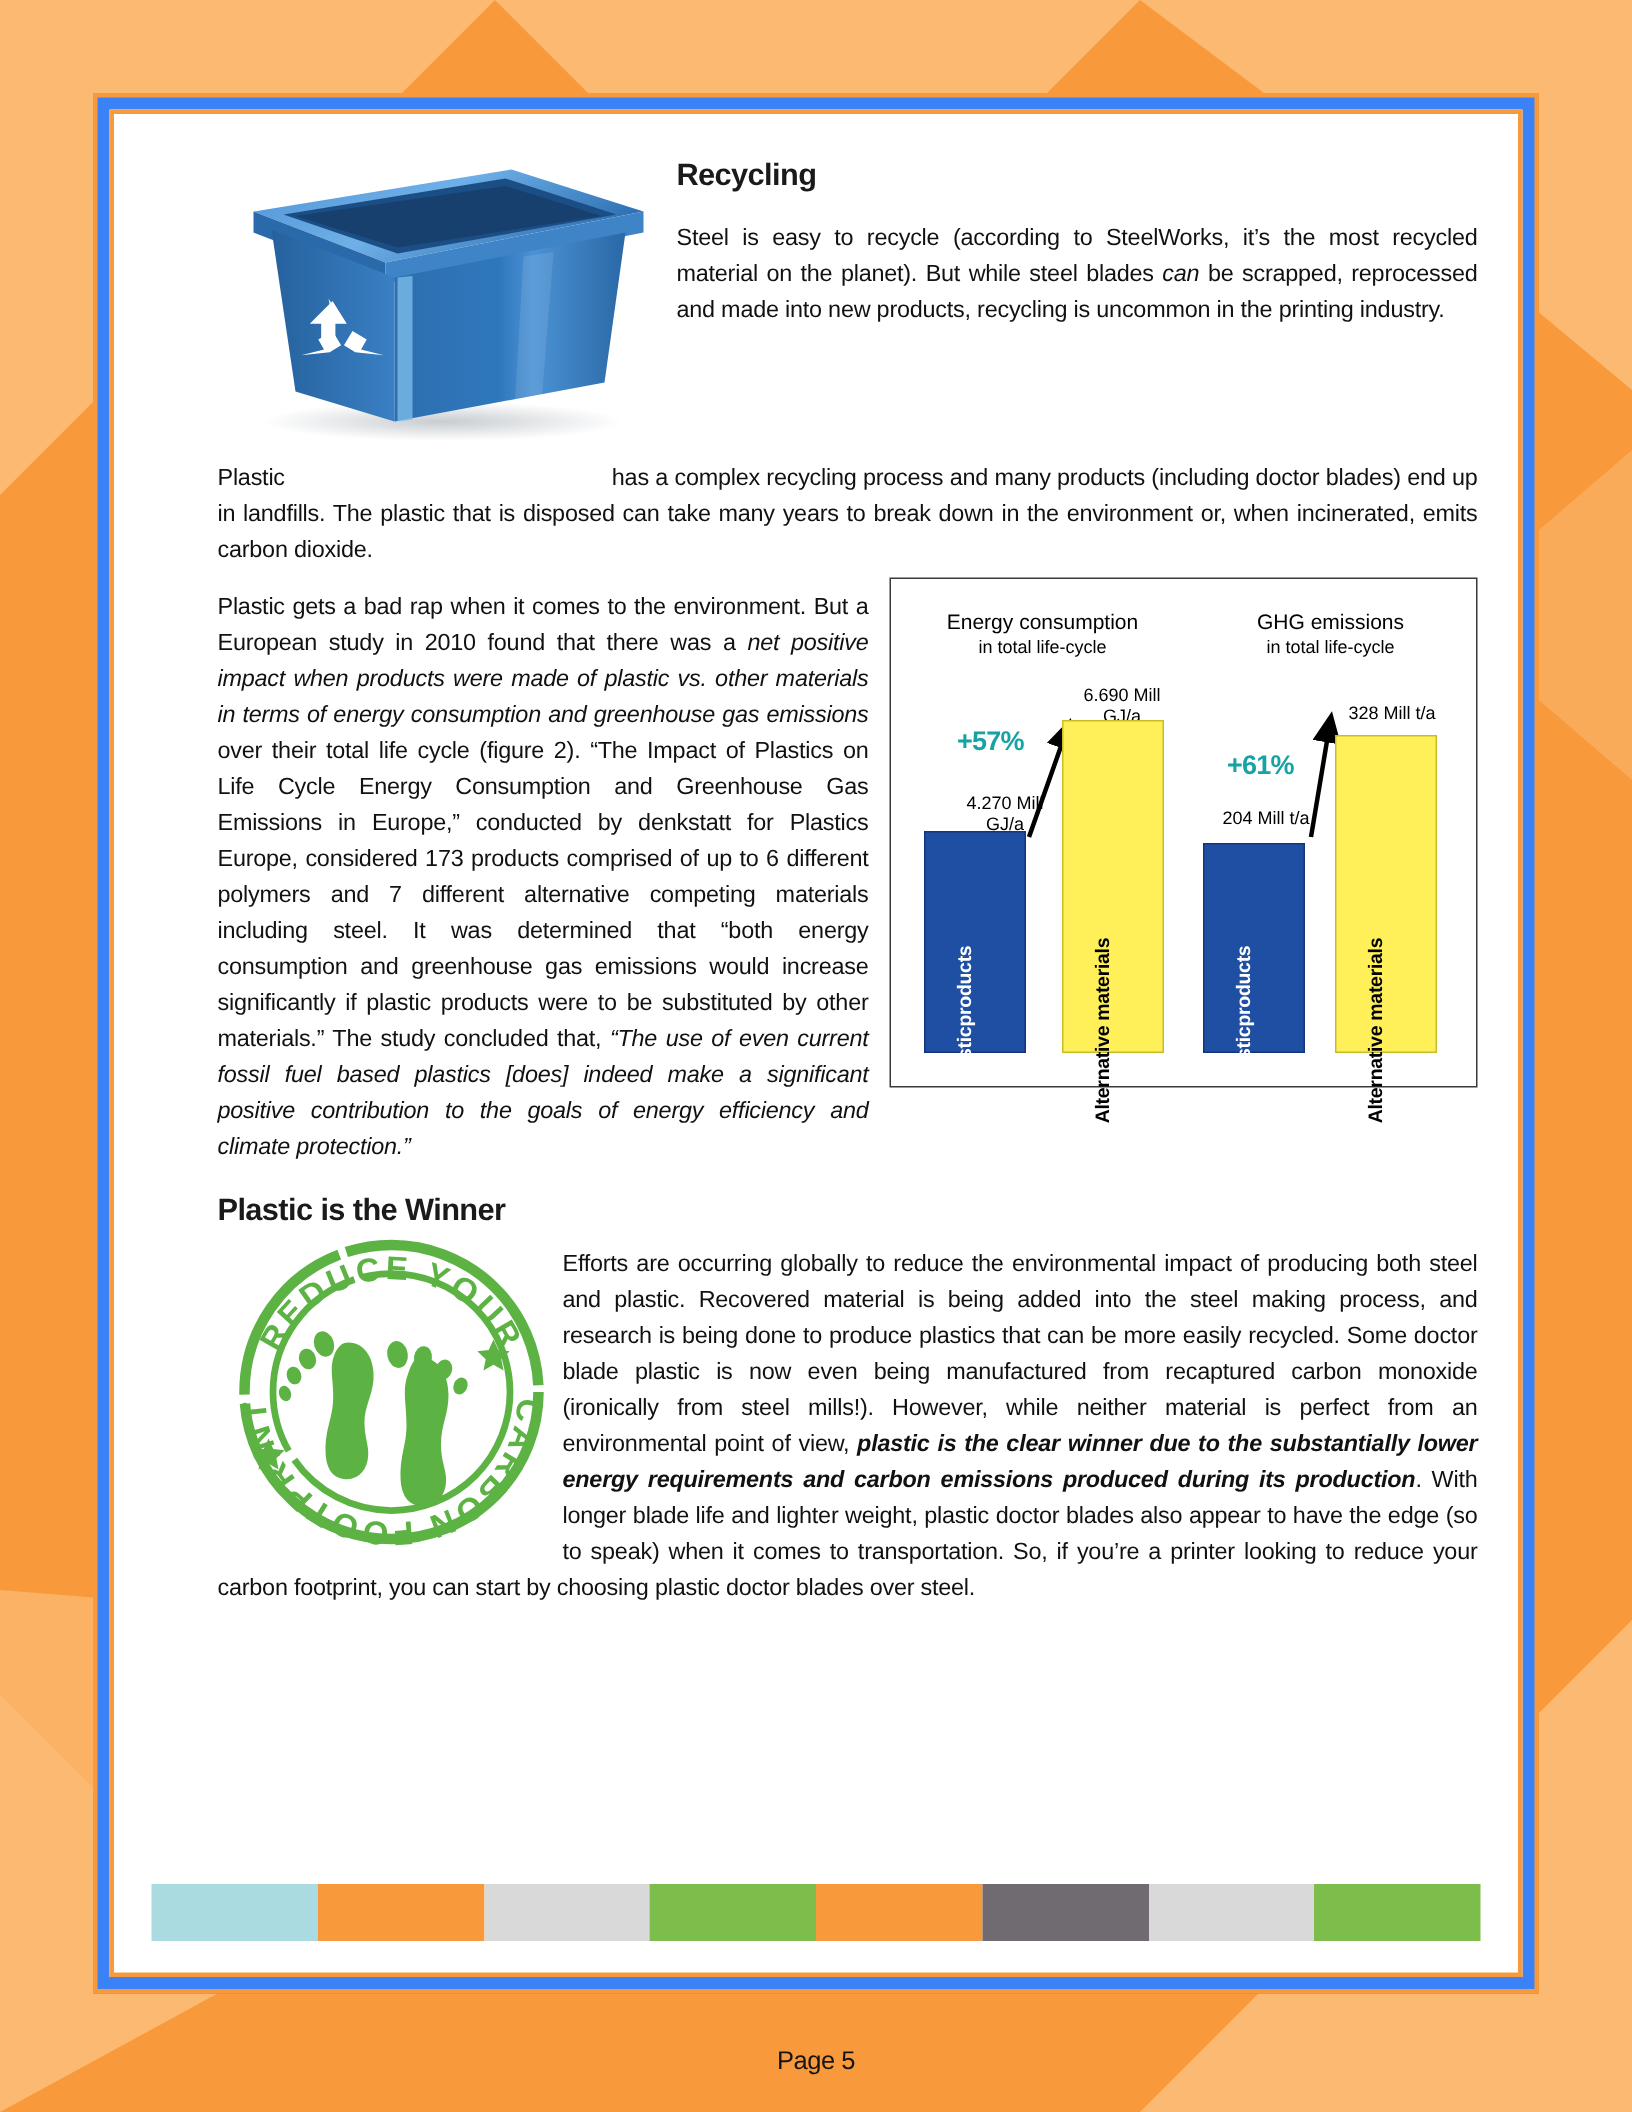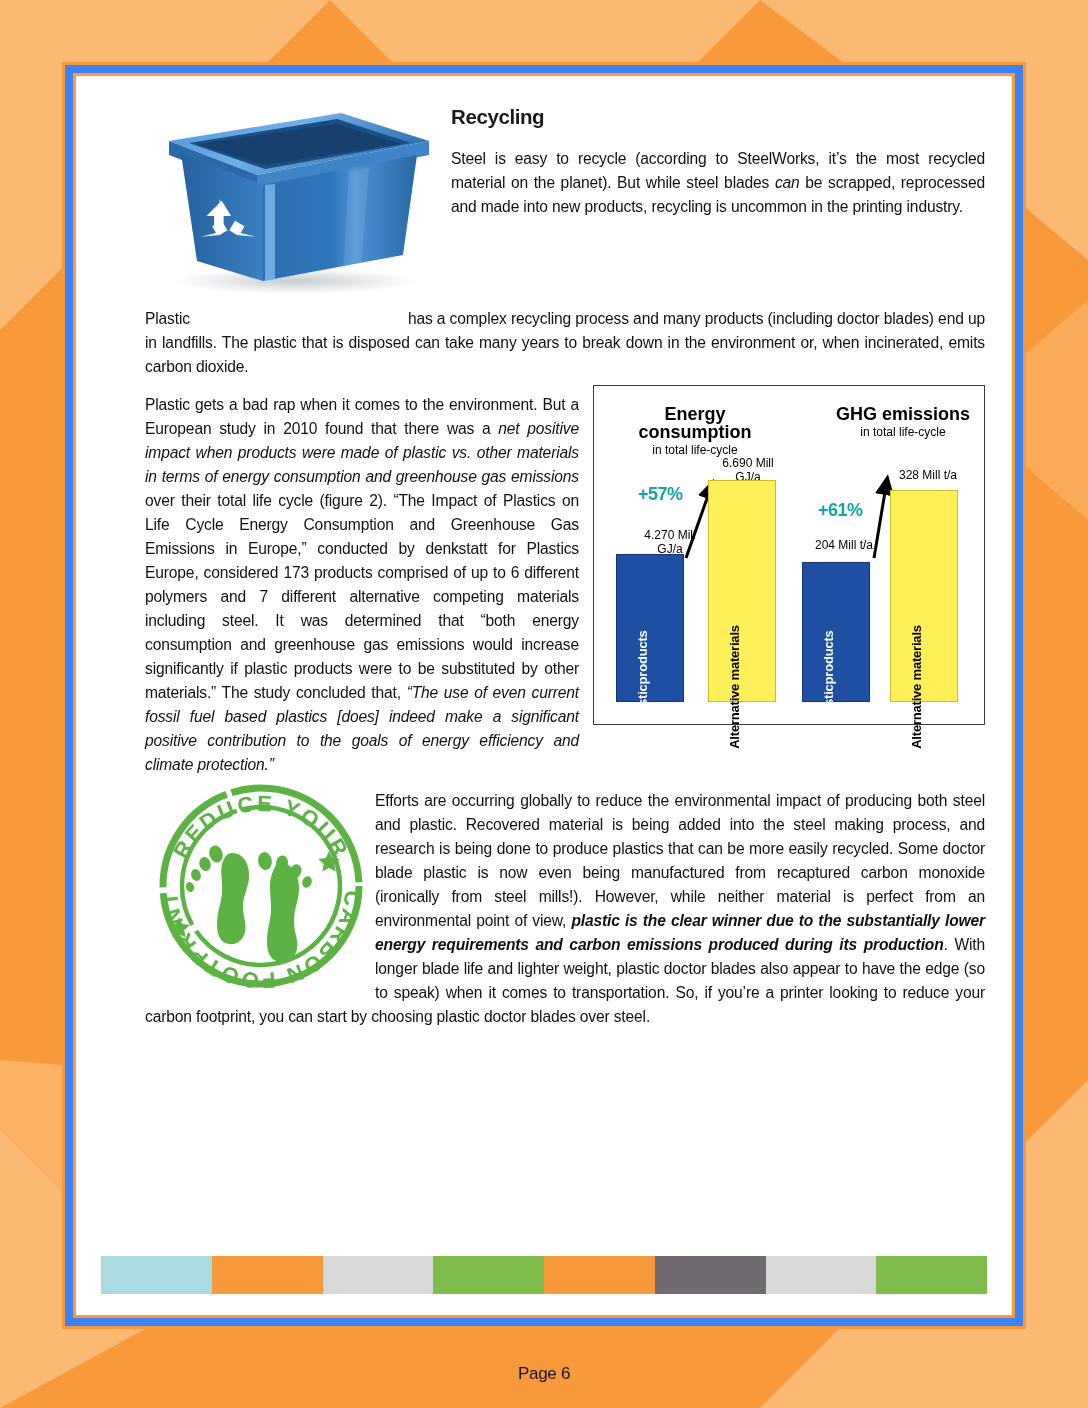--- a/index.html
+++ b/index.html
@@ -57,21 +57,21 @@
   .chart-float{ float:right; width:392px; margin:6px 0 6px 14px; }
   .chart-box{
     border:1.5px solid #3a3a3a; background:#fff;
     width:392px; height:340px; position:relative;
   }
 
   .chart-title{
     position:absolute; text-align:center; width:170px;
     font-size:13.5px; line-height:16px; color:#000;
   }
-  .chart-title b{ font-weight:bold; font-size:18px; }
+  .chart-title b{ font-weight:normal; font-size:14px; }
   .chart-title span{ font-weight:normal; font-size:12px;}
 
   .val-label{
     position:absolute; font-size:12px; line-height:14px;
     text-align:center; color:#000; white-space:pre-line;
   }
   .pct-label{
     position:absolute; font-size:18px; font-weight:bold;
     color:#16a3a3; letter-spacing:-0.5px;
   }
@@ -188,21 +188,21 @@
      </p>
 
 
      <div class="chart-float">
        <div class="chart-box">
 
          <div class="chart-title" style="left:16px; top:20px;">
            <b>Energy consumption</b><br>
            <span>in total life-cycle</span>
          </div>
-         <div class="chart-title" style="left:224px; top:20px;">
+         <div class="chart-title" style="left:208px; top:20px;">
            <b>GHG emissions</b><br>
            <span>in total life-cycle</span>
          </div>
 
          <div class="val-label" style="left:34px; top:142px; width:84px;">4.270 Mill
 GJ/a</div>
          <div class="val-label" style="left:108px; top:70px; width:92px;">6.690 Mill
 GJ/a</div>
          <div class="pct-label" style="left:44px; top:98px;">+57%</div>
 
@@ -234,20 +234,21 @@
            <span class="bar-label">Alternative materials</span>
          </div>
        </div>
      </div>
 
      <p class="body" style="margin-top:14px;">
        <span>Plastic gets a bad rap when it comes to the environment.  But a European study in 2010 found that there was a </span><span class="ital">net positive impact when products were made of plastic vs. other materials in terms of energy consumption and greenhouse gas emissions</span><span> over their total life cycle (figure 2).  “The Impact of Plastics on Life Cycle Energy Consumption and Greenhouse Gas Emissions in Europe,” conducted by denkstatt for Plastics Europe, considered 173 products comprised of up to 6 different polymers and 7 different alternative competing materials including steel.   It was determined that “both energy consumption and greenhouse gas emissions would increase significantly if plastic products were to be substituted by other materials.”  The study concluded that, </span><span class="ital">“The use of even current fossil fuel based plastics [does] indeed make a significant positive contribution to the goals of energy efficiency and climate protection.”</span>
      </p>
      <div style="clear:both;"></div>
 
+     <h2 class="section-head" style="margin-top:18px;">Plastic is the Winner</h2>
 
      <div class="stamp-wrap">
        <svg width="212" height="215" viewBox="0 0 212 215">
          <g fill="none" stroke="#5cb344">
            <circle cx="106" cy="105" r="98" stroke-width="7" stroke-dasharray="300 6 120 5 180"></circle>
            <circle cx="106" cy="105" r="79" stroke-width="4.5" stroke-dasharray="200 7 140 6 160"></circle>
          </g>
          <path id="arcTop" d="M 24 112 A 82 82 0 0 1 188 112" fill="none"></path>
          <path id="arcBot" d="M 190 108 A 84 84 0 0 1 22 108" fill="none"></path>
          <text font-family="'Liberation Sans',sans-serif" font-size="22" font-weight="bold" fill="#5cb344" letter-spacing="2.5">
@@ -295,13 +296,13 @@
      <div style="background: rgb(248, 154, 60);"></div>
      <div style="background: rgb(111, 107, 112);"></div>
      <div style="background: rgb(217, 217, 217);"></div>
      <div style="background: rgb(124, 189, 75);"></div>
    </div>
 
   </div>
  </div>
 </div>
 
-<div class="page-number">Page 6</div>
+<div class="page-number">Page 5</div>
 
 </body></html>

